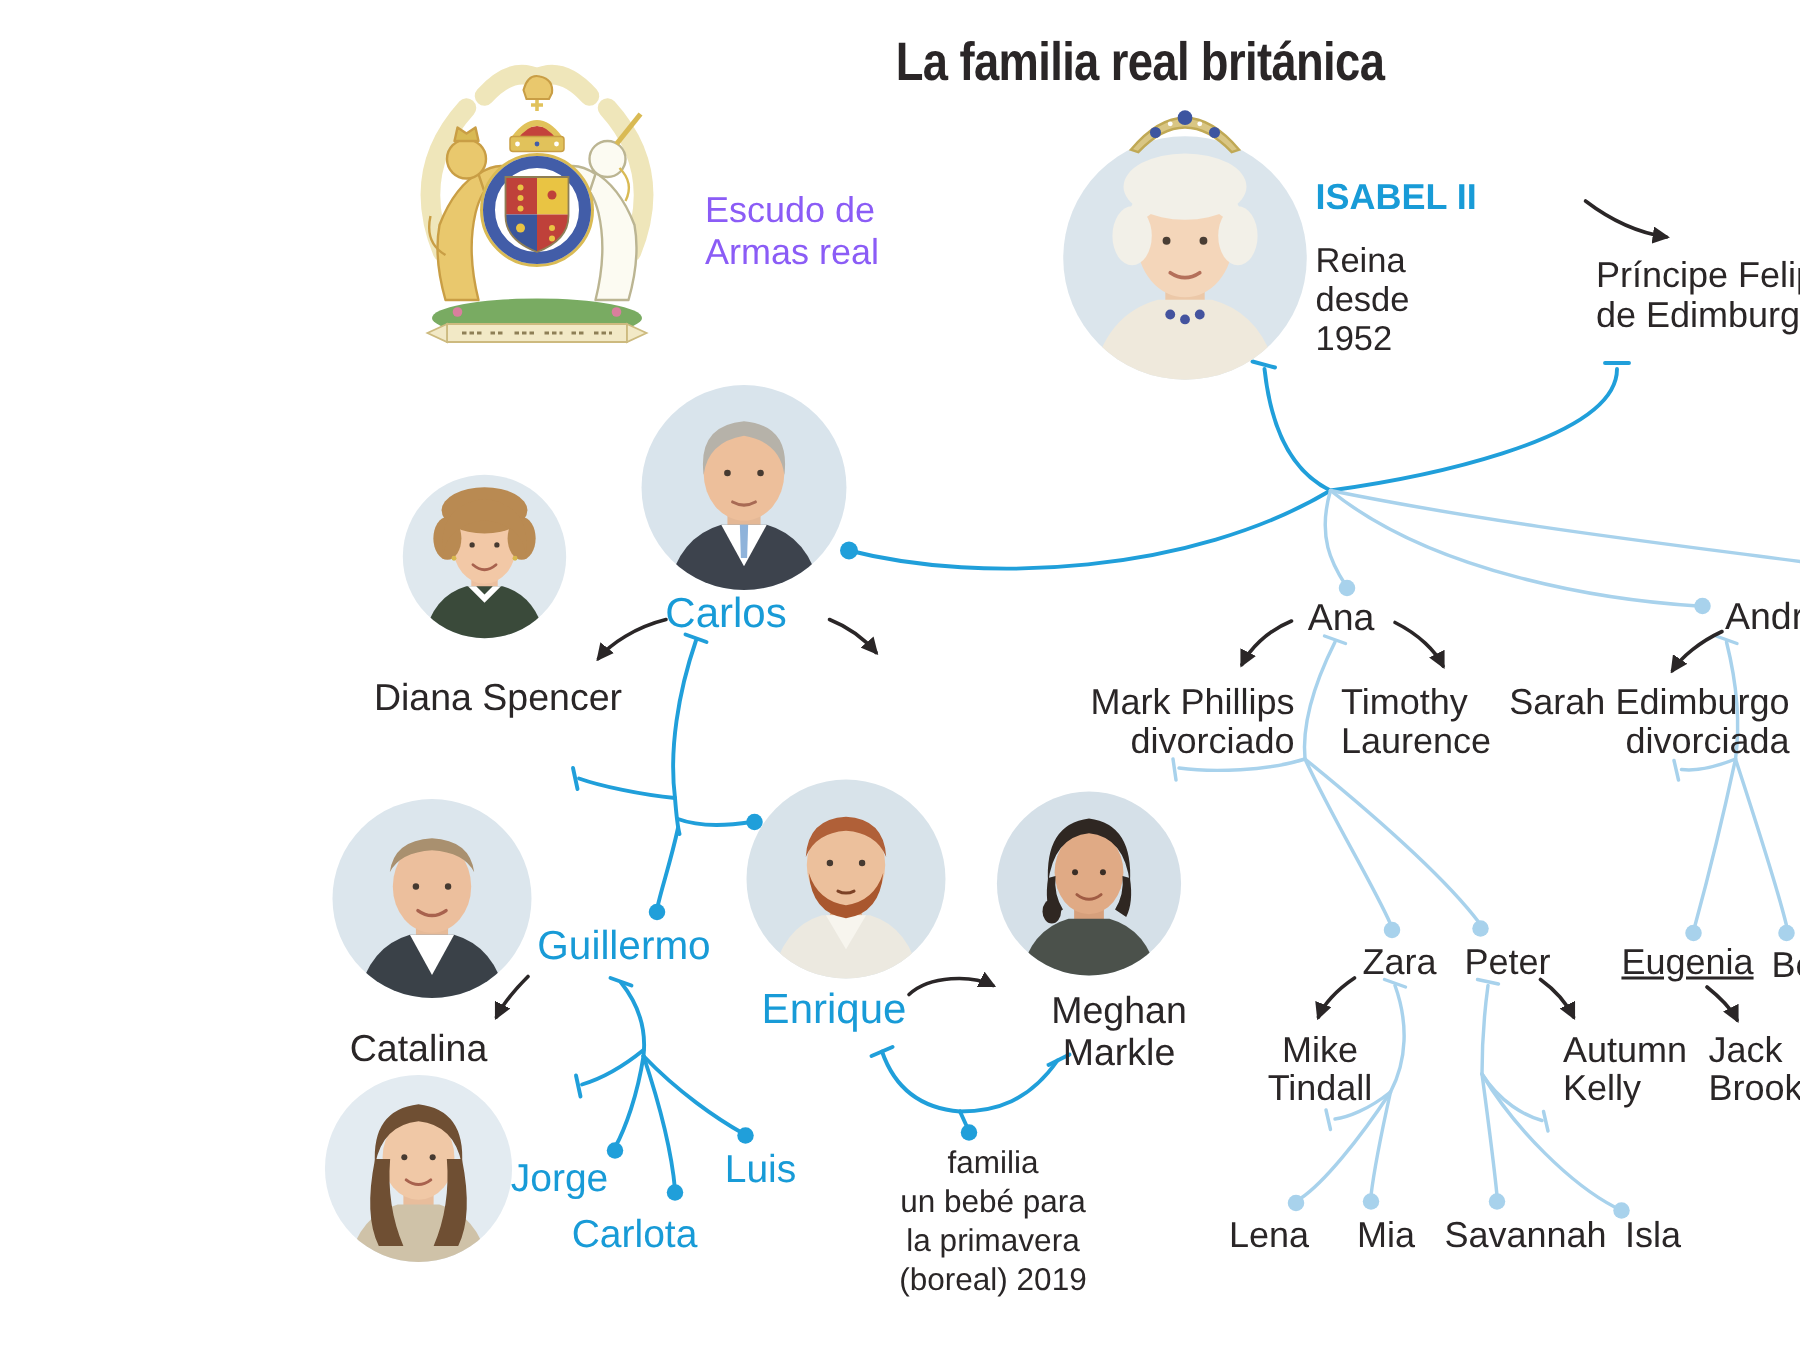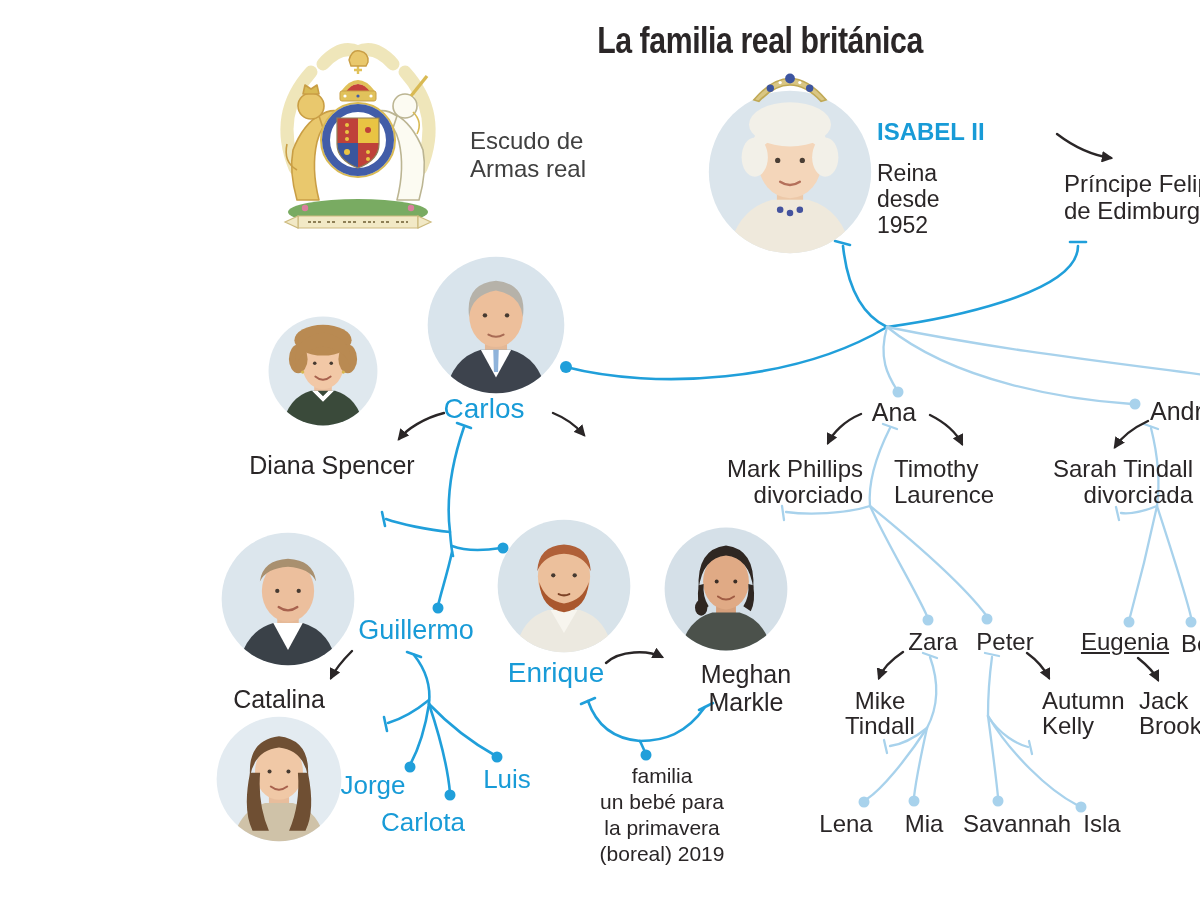--- a/index.html
+++ b/index.html
@@ -5,21 +5,21 @@
   html,body{margin:0;padding:0;background:#fff;}
   #canvas{position:relative;width:1200px;height:900px;background:#ffffff;overflow:hidden;
           font-family:"Liberation Sans","DejaVu Sans",sans-serif;padding-left:16px;}
   #lines{position:absolute;left:0;top:0;z-index:1;}
   .avatar{position:absolute;z-index:2;}
   .avatar svg{display:block;width:100%;height:100%;}
   .lbl{position:absolute;z-index:3;color:#2a2627;white-space:nowrap;line-height:1.08;}
   .c{transform:translateX(-50%);text-align:center;}
   .r{text-align:right;}
   .blue{color:#189bd7;}
-  .gray{color:#404040;}
+  .gray{color:#8b5cf6;}
   .w6{font-weight:700;}
   .title{left:760px;top:22px;font-size:36px;font-weight:600;letter-spacing:-.5px;
          transform:translateX(-50%) scaleX(.84);transform-origin:center top;}
   .fs20{font-size:20px;} .fs21{font-size:21px;line-height:26px;}
   .fs23{font-size:23px;line-height:26px;} .fs24{font-size:24px;line-height:25px;}
   .fs25{font-size:25px;} .fs26{font-size:26px;line-height:26px;} .fs27{font-size:27px;}
   .fs28{font-size:28px;}
   .coa{position:absolute;left:253px;top:30px;width:210px;height:205px;z-index:2;opacity:.96;}
 </style>
 </head>
@@ -415,21 +415,21 @@
   </div>
 
   <div class="lbl" style="left:894px;top:456px;font-size:24px;line-height:26px;">
     <div>Timothy</div>
     <div>Laurence</div>
   </div>
 
   <div class="lbl fs25" style="left:1150px;top:398px;">Andrés</div>
 
   <div class="lbl r" style="right:23px;top:456px;font-size:24px;line-height:26px;">
-    <div>Sarah Tindall</div>
+    <div>Sarah Edimburgo</div>
     <div>divorciada</div>
   </div>
 
   <div class="lbl c fs24" style="left:933px;top:629px;">Zara</div>
   <div class="lbl c fs24" style="left:1005px;top:629px;">Peter</div>
   <div class="lbl c fs24" style="left:1125px;top:629px;text-decoration:underline;">Eugenia</div>
   <div class="lbl fs24" style="left:1181px;top:631px;">Beatriz</div>
 
   <div class="lbl c fs24" style="left:880px;top:688px;">
     <div>Mike</div>

